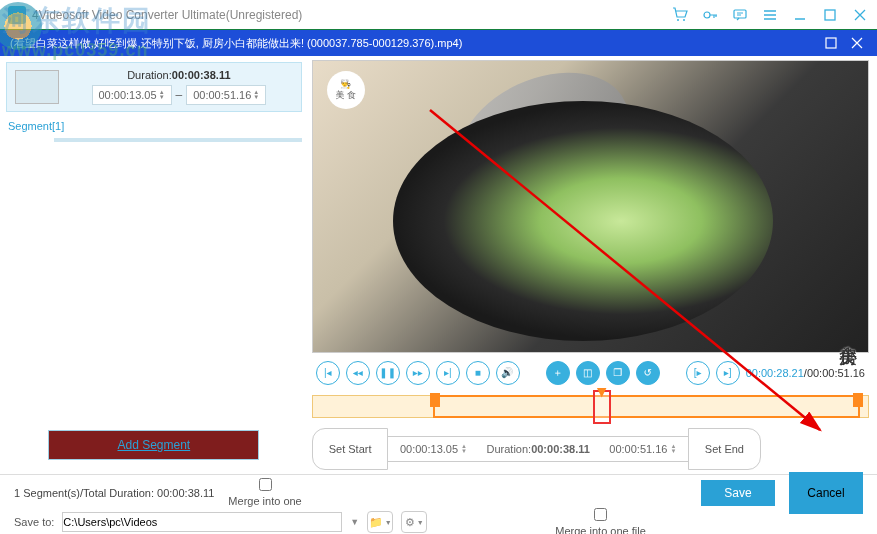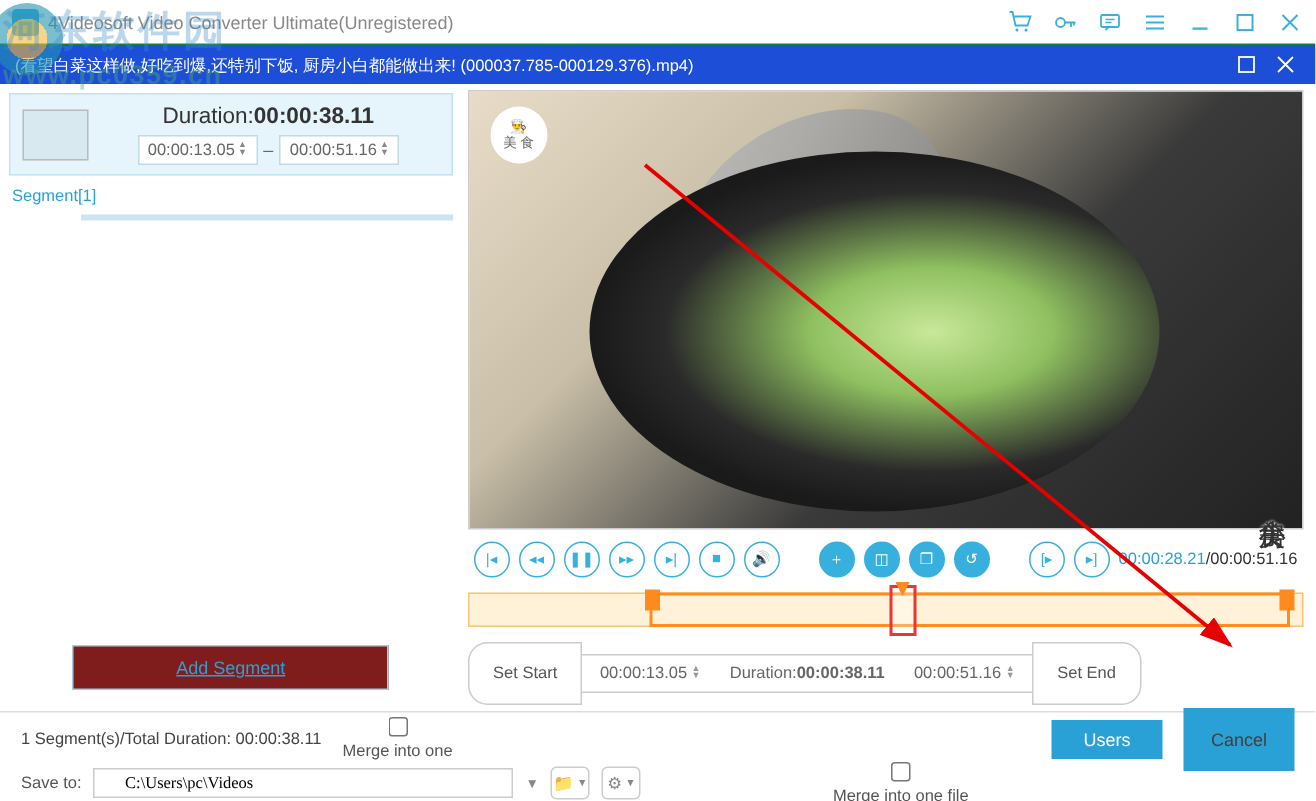--- a/index.html
+++ b/index.html
@@ -17,21 +17,21 @@
 .subheader .sh-title { flex: 1; white-space: nowrap; overflow: hidden; text-overflow: ellipsis; }
 .subheader .sh-icon { width: 20px; height: 20px; display: flex; align-items: center; justify-content: center; cursor: pointer; margin-left: 6px; }
 
 
 .main { display: flex; height: 418px; }
 .left-panel { width: 320px; background: #fff; display: flex; flex-direction: column; padding: 6px; }
 .segment-box { background: #e6f4fb; border: 1px solid #bfe3f2; padding: 6px 8px; margin-bottom: 4px; }
 .seg-top { display: flex; align-items: center; gap: 6px; }
 .thumb { width: 44px; height: 34px; background: #d9e9f0; border: 1px solid #bbb; }
 .seg-info { flex: 1; }
-.dur-label { text-align: center; font-size: 15px; color: #333; }
+.dur-label { text-align: center; font-size: 11px; color: #333; }
 .dur-label b { font-weight: bold; }
 .time-inputs { display: flex; align-items: center; gap: 4px; margin-top: 4px; justify-content: center; }
 .time-input { border: 1px solid #c5d9e2; background: #fff; padding: 3px 6px; font-size: 11px; width: 80px; text-align: center; display: flex; align-items: center; justify-content: space-between; }
 .spinner { display: flex; flex-direction: column; font-size: 6px; line-height: 5px; color: #888; margin-left: 2px; }
 .seg-label { color: #2aa1d6; font-size: 11px; margin: 4px 2px; }
 .seg-slider { height: 4px; background: #cde5f0; margin: 2px 0 0 48px; position: relative; }
 
 .add-segment-btn { margin-top: auto; margin-bottom: 8px; align-self: center; width: 211px; height: 30px; border: 1px solid #9ecfe4; background: #7f1d1d; color: #2aa1d6; cursor: pointer; font-size: 12px; text-decoration: underline; }
 
 .right-panel { flex: 1; display: flex; flex-direction: column; padding: 4px 8px 4px 4px; }
@@ -62,24 +62,24 @@
 .trim-dur { height: 26px; border: 1px solid #ccc; border-left: none; border-right: none; padding: 0 8px; font-size: 11px; display: flex; align-items: center; }
 .trim-dur b { font-weight: bold; }
 .tv-spin { display: inline-flex; flex-direction: column; font-size: 6px; line-height: 5px; color: #999; margin-left: 3px; }
 
 
 .footer1 { height: 36px; border-top: 1px solid #ddd; display: flex; align-items: center; padding: 0 14px; gap: 14px; }
 .footer1 .summary { font-size: 11px; color: #444; }
 .chk { display: flex; align-items: center; gap: 4px; font-size: 11px; color: #555; flex-direction: column; }
 .chk input { width: 13px; height: 13px; }
 .btn-primary { margin-left: auto; background: #2aa1d6; color: #fff; border: none; width: 74px; height: 26px; font-size: 12px; cursor: pointer; }
-.btn-secondary { background: #2aa1d6; color: #404040; border: none; width: 74px; height: 42px; font-size: 12px; cursor: pointer; }
+.btn-secondary { background: #2aa1d6; color: #000000; border: none; width: 74px; height: 42px; font-size: 12px; cursor: pointer; }
 
 .footer2 { height: 24px; display: flex; align-items: center; padding: 0 14px; gap: 8px; font-size: 11px; color: #555; }
-.path-input { flex: 0 0 280px; border: 1px solid #ccc; padding: 3px 20px; font-size: 11px; background: #fff; font-family: Liberation Serif, serif; }
+.path-input { flex: 0 0 280px; border: 1px solid #ccc; padding: 3px 0; font-size: 11px; background: #fff; }
 .ft-icon { width: 26px; height: 22px; border: 1px solid #ccc; border-radius: 4px; display: flex; align-items: center; justify-content: center; color: #888; cursor: pointer; }
 .ft-icon .dd { font-size: 7px; margin-left: 2px; }
 .convert-btn { margin-left: auto; background: #38b0de; color: #fff; border: none; width: 110px; height: 22px; font-size: 12px; cursor: pointer; border-radius: 2px; }
 
 
 .site-wm { position: absolute; top: 2px; left: 2px; font-size: 28px; font-weight: bold; color: rgba(60,140,200,.35); pointer-events: none; font-family: "SimHei", sans-serif; letter-spacing: 2px; }
 .site-wm .url { display: block; font-size: 18px; color: rgba(80,180,100,.4); letter-spacing: 1px; }
 .wm-logo { position: absolute; top: 2px; left: -6px; width: 48px; height: 48px; background: radial-gradient(circle,#f7b733 40%,#2193b0 40%); border-radius: 50%; opacity: .6; pointer-events: none; }
 
 
@@ -248,21 +248,21 @@
     </div>
   </div>
 </div>
 
 <div class="footer1">
   <div class="summary">1 Segment(s)/Total Duration: 00:00:38.11</div>
   <label class="chk">
       <input type="checkbox" style="">
       <span>Merge into one</span>
     </label>
-  <button class="btn-primary">Users</button>
+  <button class="btn-primary">Save</button>
   <button class="btn-secondary">Cancel</button>
 </div>
 
 <div class="footer2">
   <span>Save to:</span>
   <input class="path-input" value="C:\Users\pc\Videos" style="">
   <span style="color:#888;font-size:9px">▼</span>
   <div class="ft-icon">📁<span class="dd">▼</span></div>
   <div class="ft-icon">⚙<span class="dd">▼</span></div>
   <label class="chk" style="margin-left:120px">

